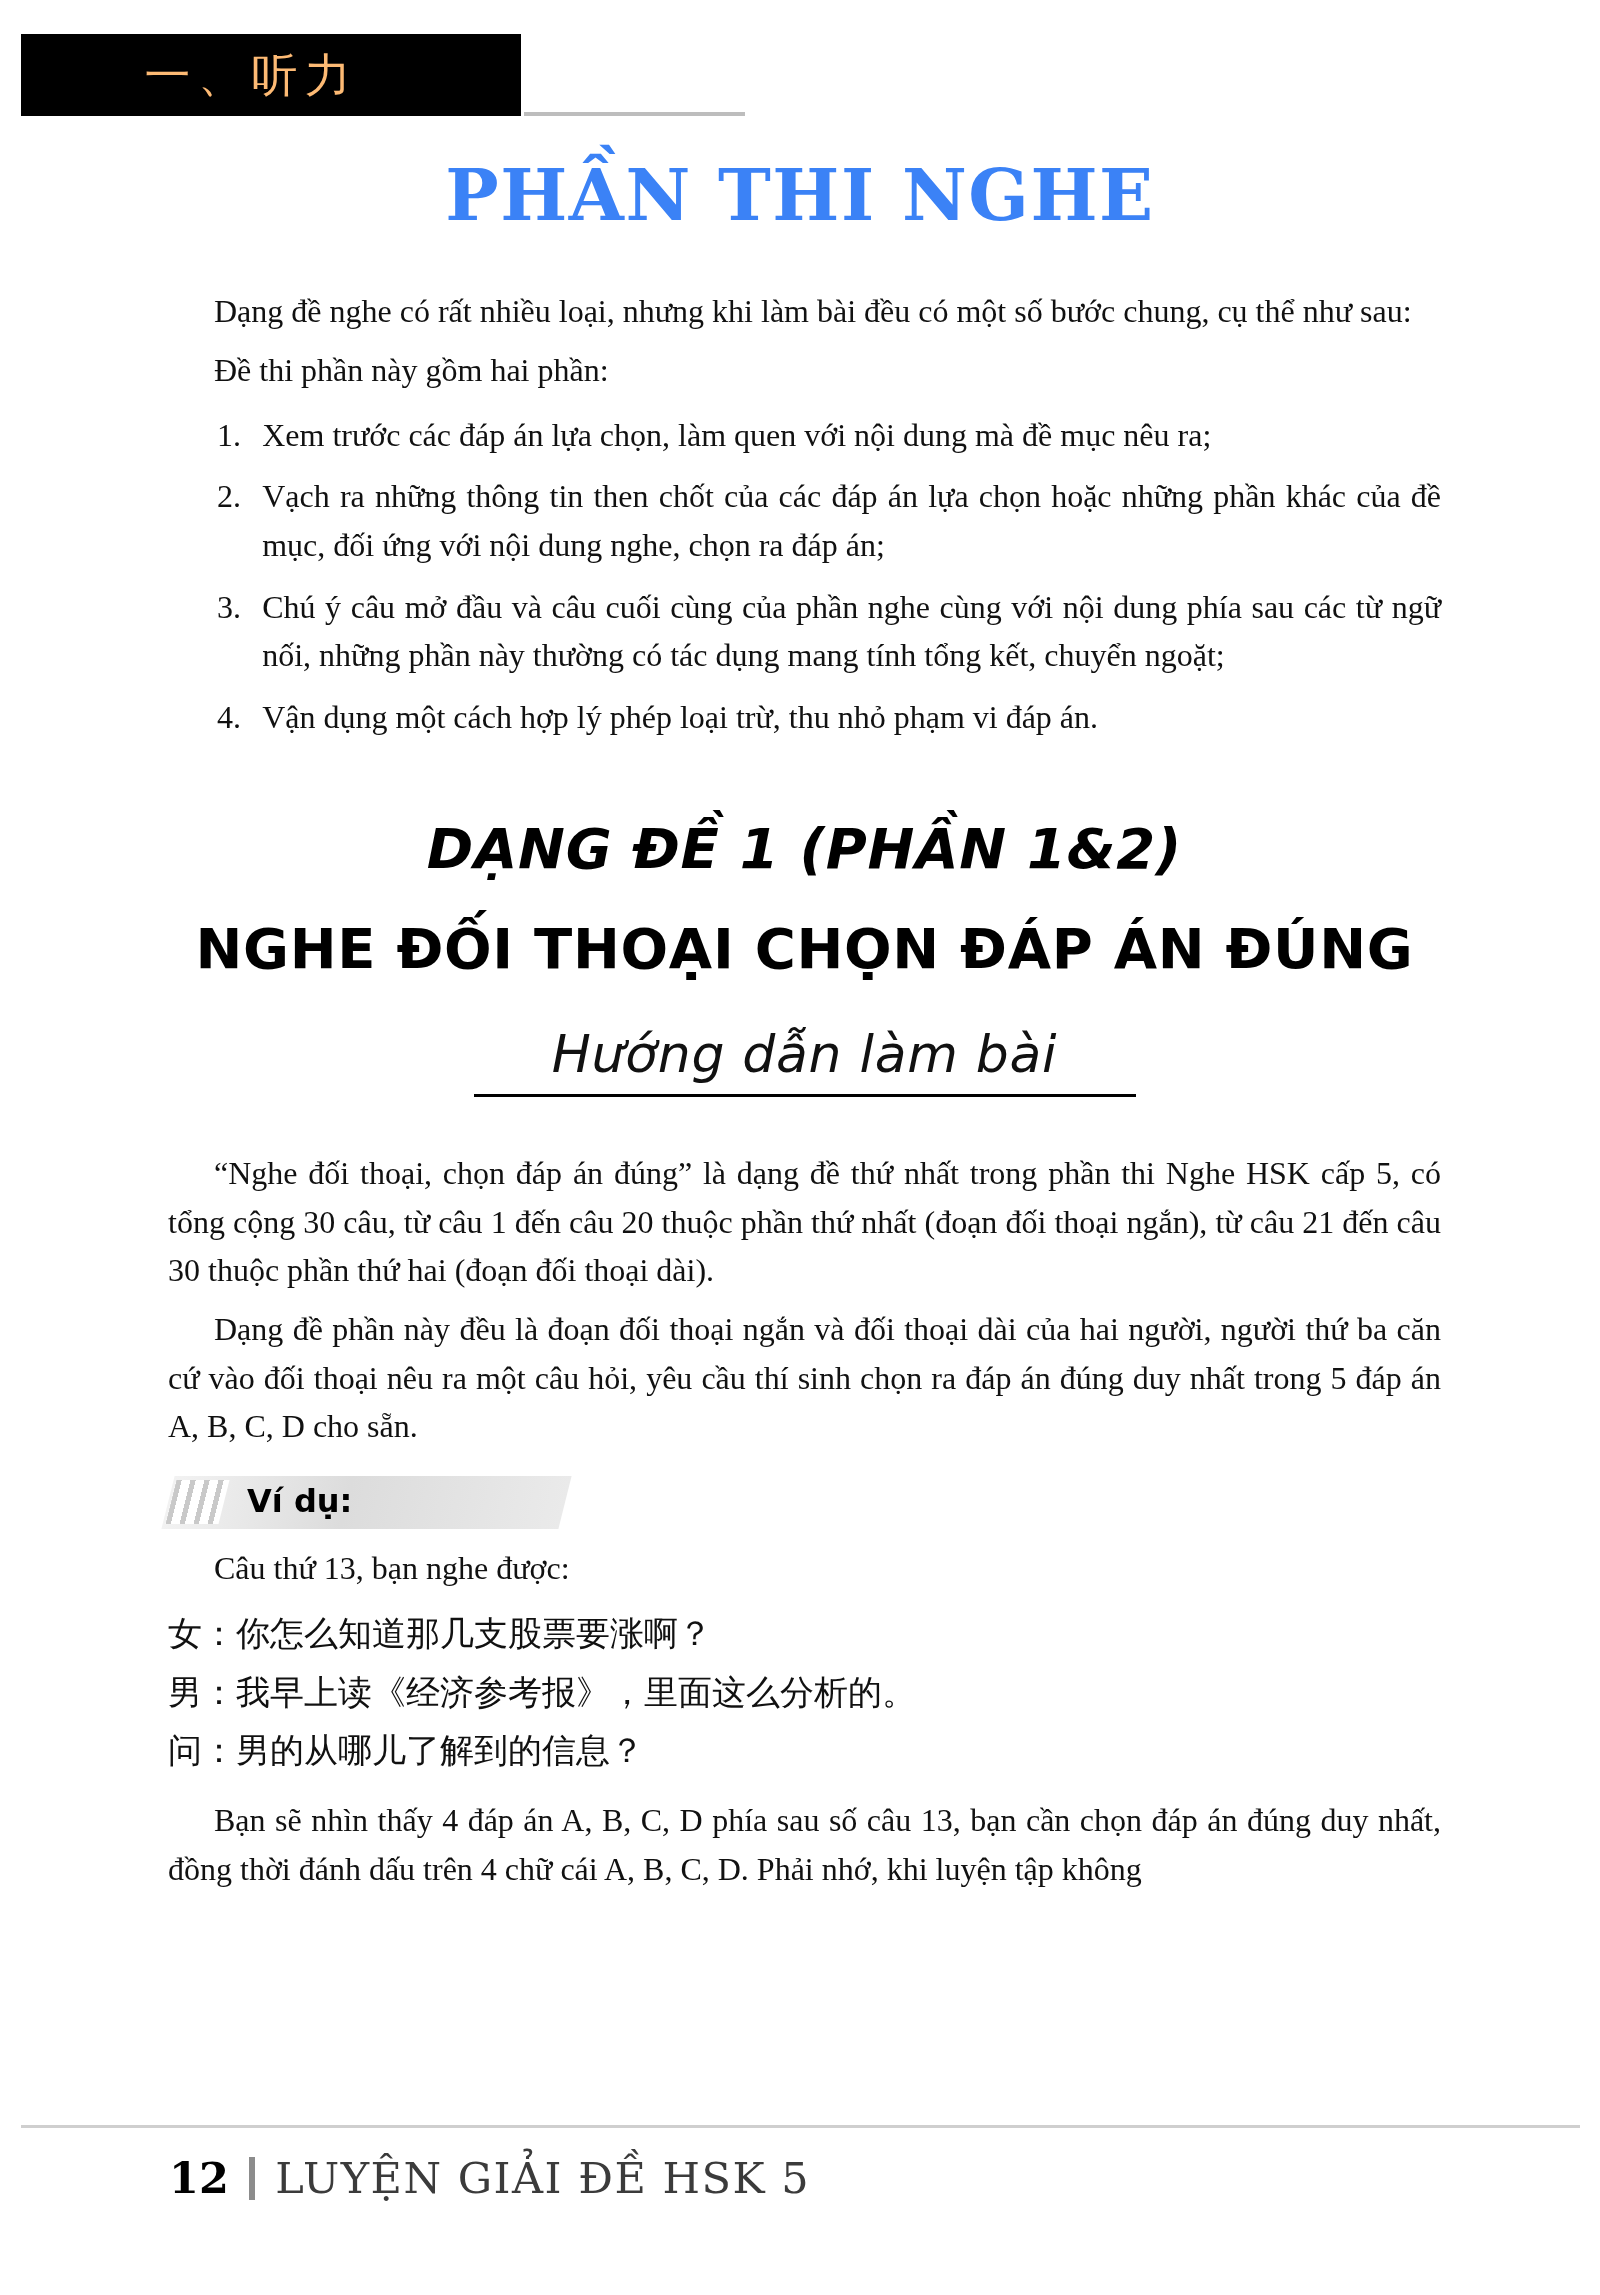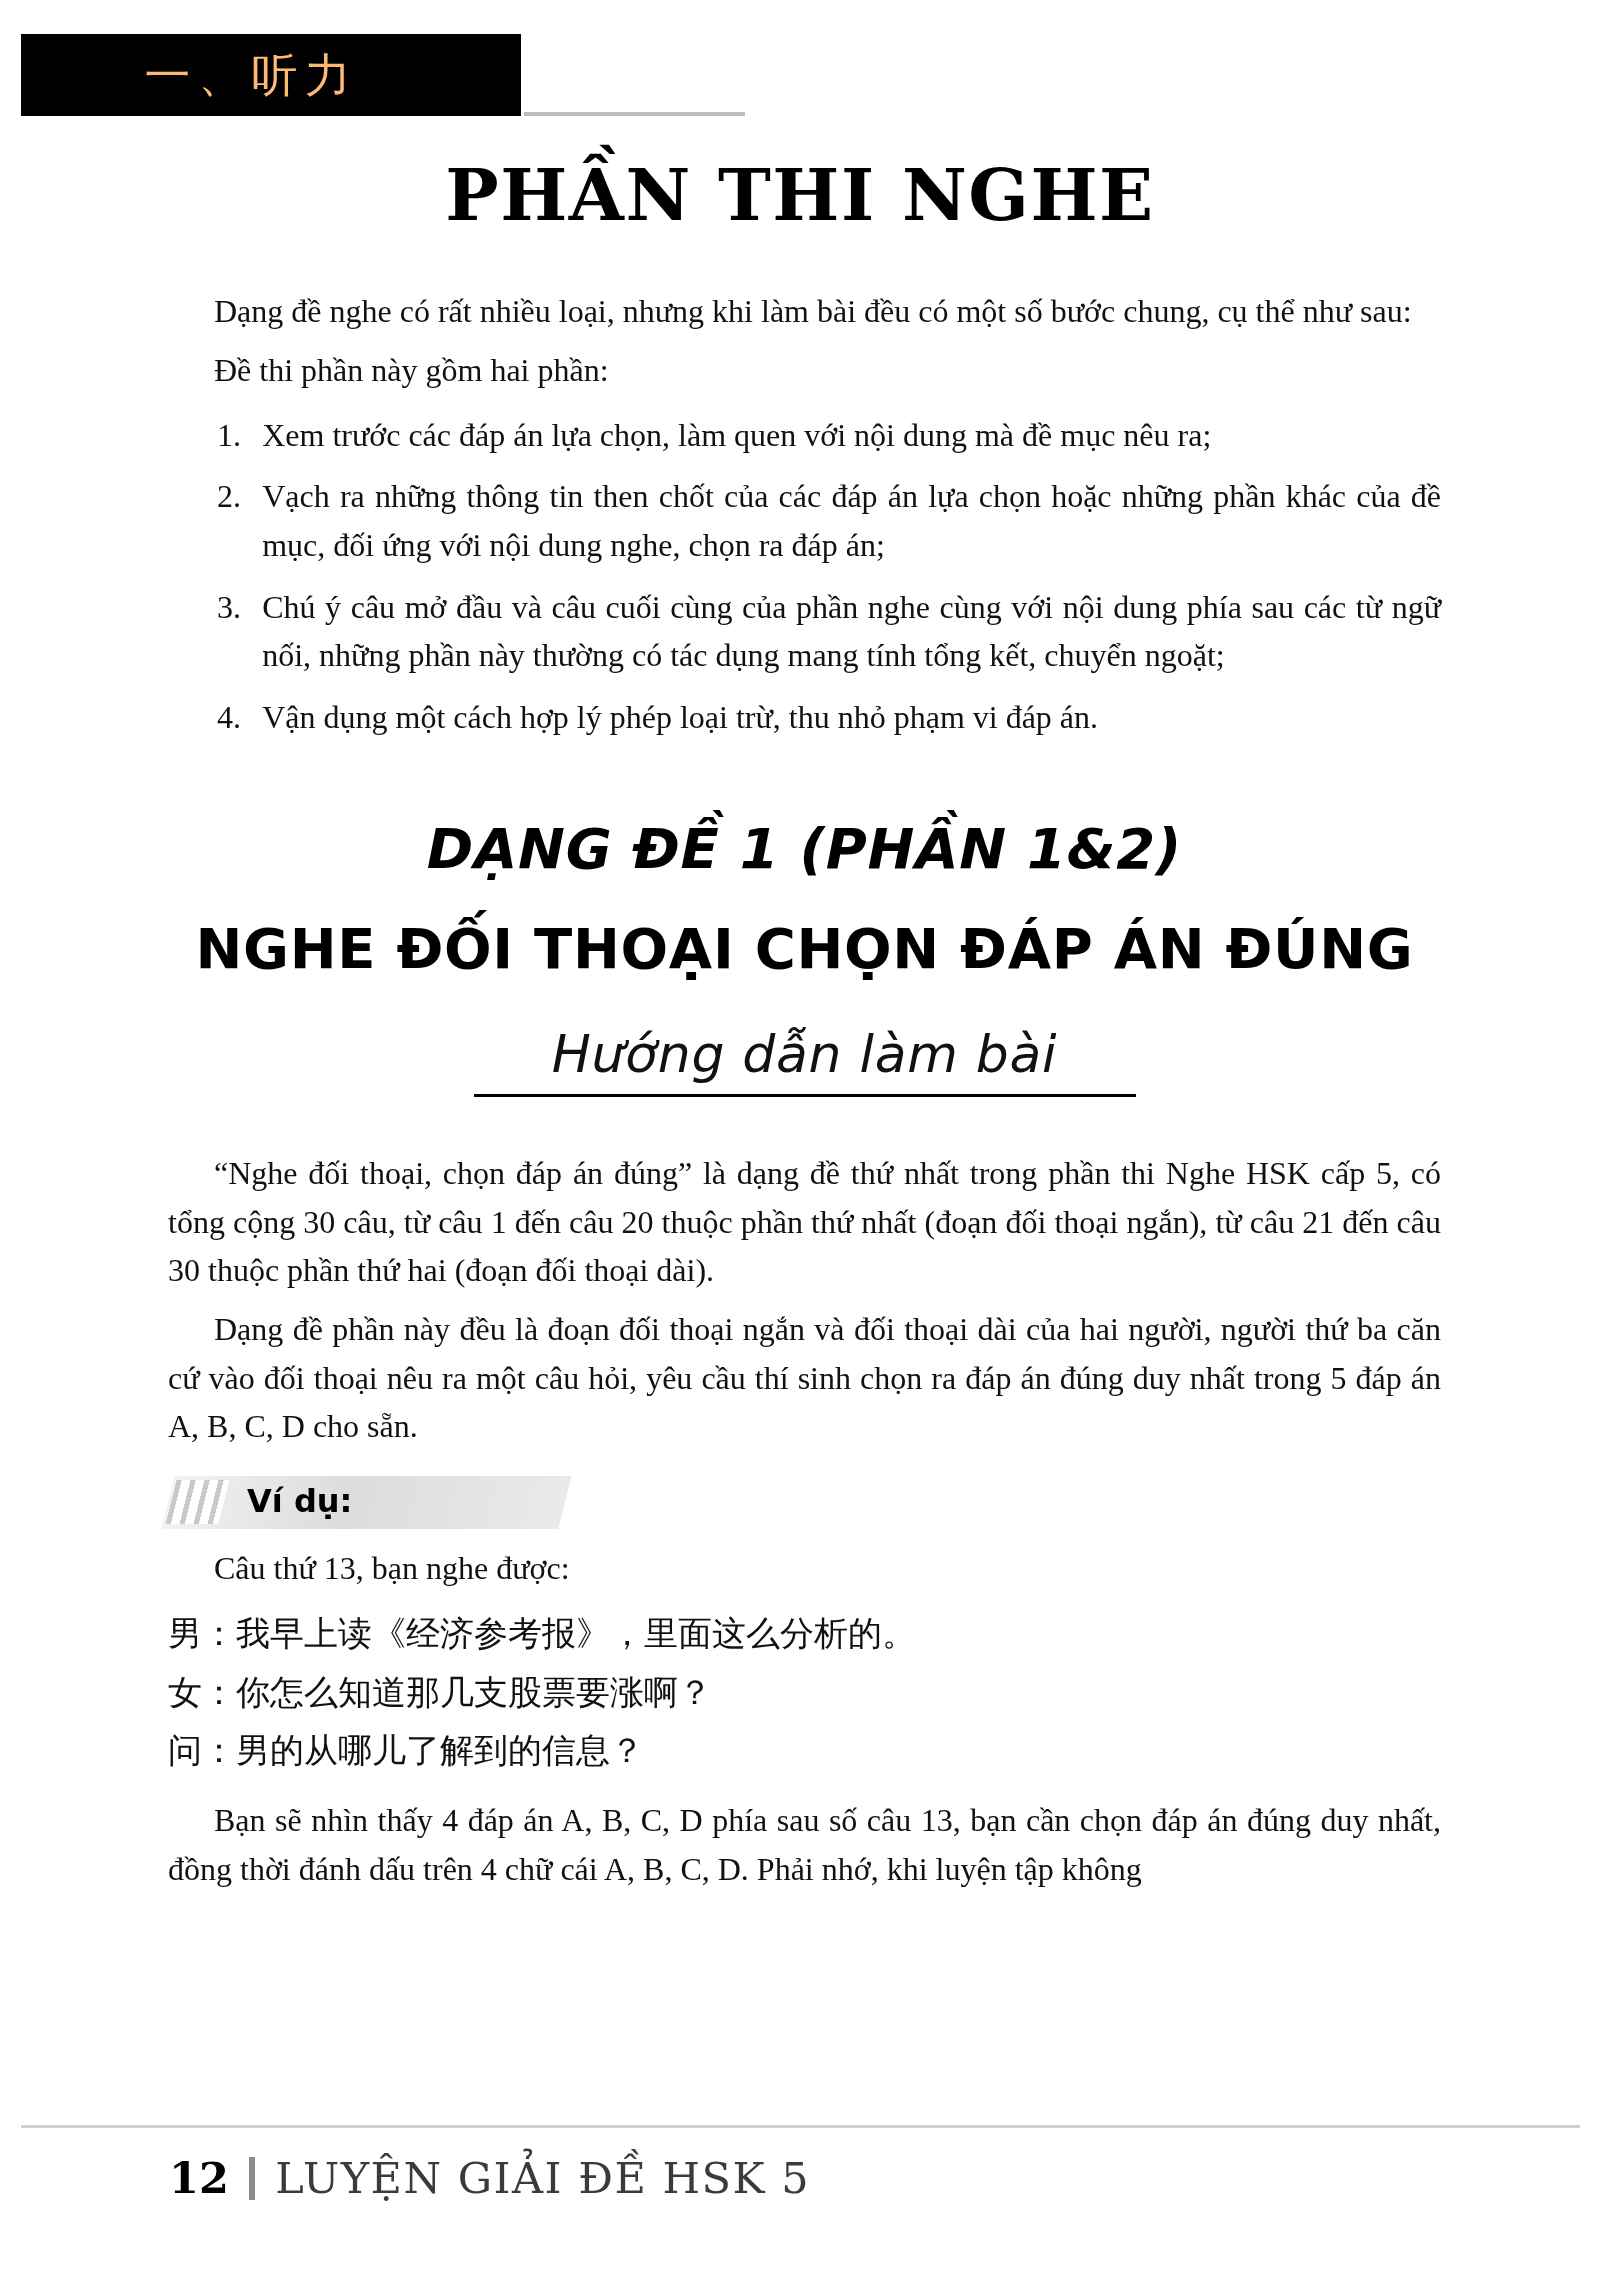--- a/index.html
+++ b/index.html
@@ -56,21 +56,21 @@
   .title-main {
     position: absolute;
     top: 153px;
     left: 0;
     width: 1600px;
     text-align: center;
     font-family: "DejaVu Serif", serif;
     font-weight: bold;
     font-size: 71px;
     letter-spacing: 1.5px;
-    color: #000000;
+    color: #3b82f6;
   }
 
   
   .content {
     position: absolute;
     top: 287px;
     left: 168px;
     width: 1273px;
   }
   p.para {
@@ -261,24 +261,24 @@
     <div class="example-tag">
       <div class="bg"></div>
       <div class="hatch"></div>
       <div class="txt">Ví dụ:</div>
     </div>
 
     <p class="para" style="margin-top:14.7px;">Câu thứ 13, bạn nghe được:</p>
 
     <div class="dlg-wrap">
       <p class="dlg dlg-row">
-        <span class="spk">男：</span><span>我早上读《经济参考报》，里面这么分析的。</span>
+        <span class="spk">女：</span><span>你怎么知道那几支股票要涨啊？</span>
       </p>
       <p class="dlg dlg-row">
-        <span class="spk">女：</span><span>你怎么知道那几支股票要涨啊？</span>
+        <span class="spk">男：</span><span>我早上读《经济参考报》，里面这么分析的。</span>
       </p>
       <p class="dlg dlg-row">
         <span class="spk">问：</span><span>男的从哪儿了解到的信息？</span>
       </p>
     </div>
 
     <p class="para" style="margin-top:19px;">Bạn sẽ nhìn thấy 4 đáp án A, B, C, D phía sau số câu 13, bạn cần chọn đáp án đúng duy nhất, đồng thời đánh dấu trên 4 chữ cái A, B, C, D. Phải nhớ, khi luyện tập không</p>
 
   </div>
 

